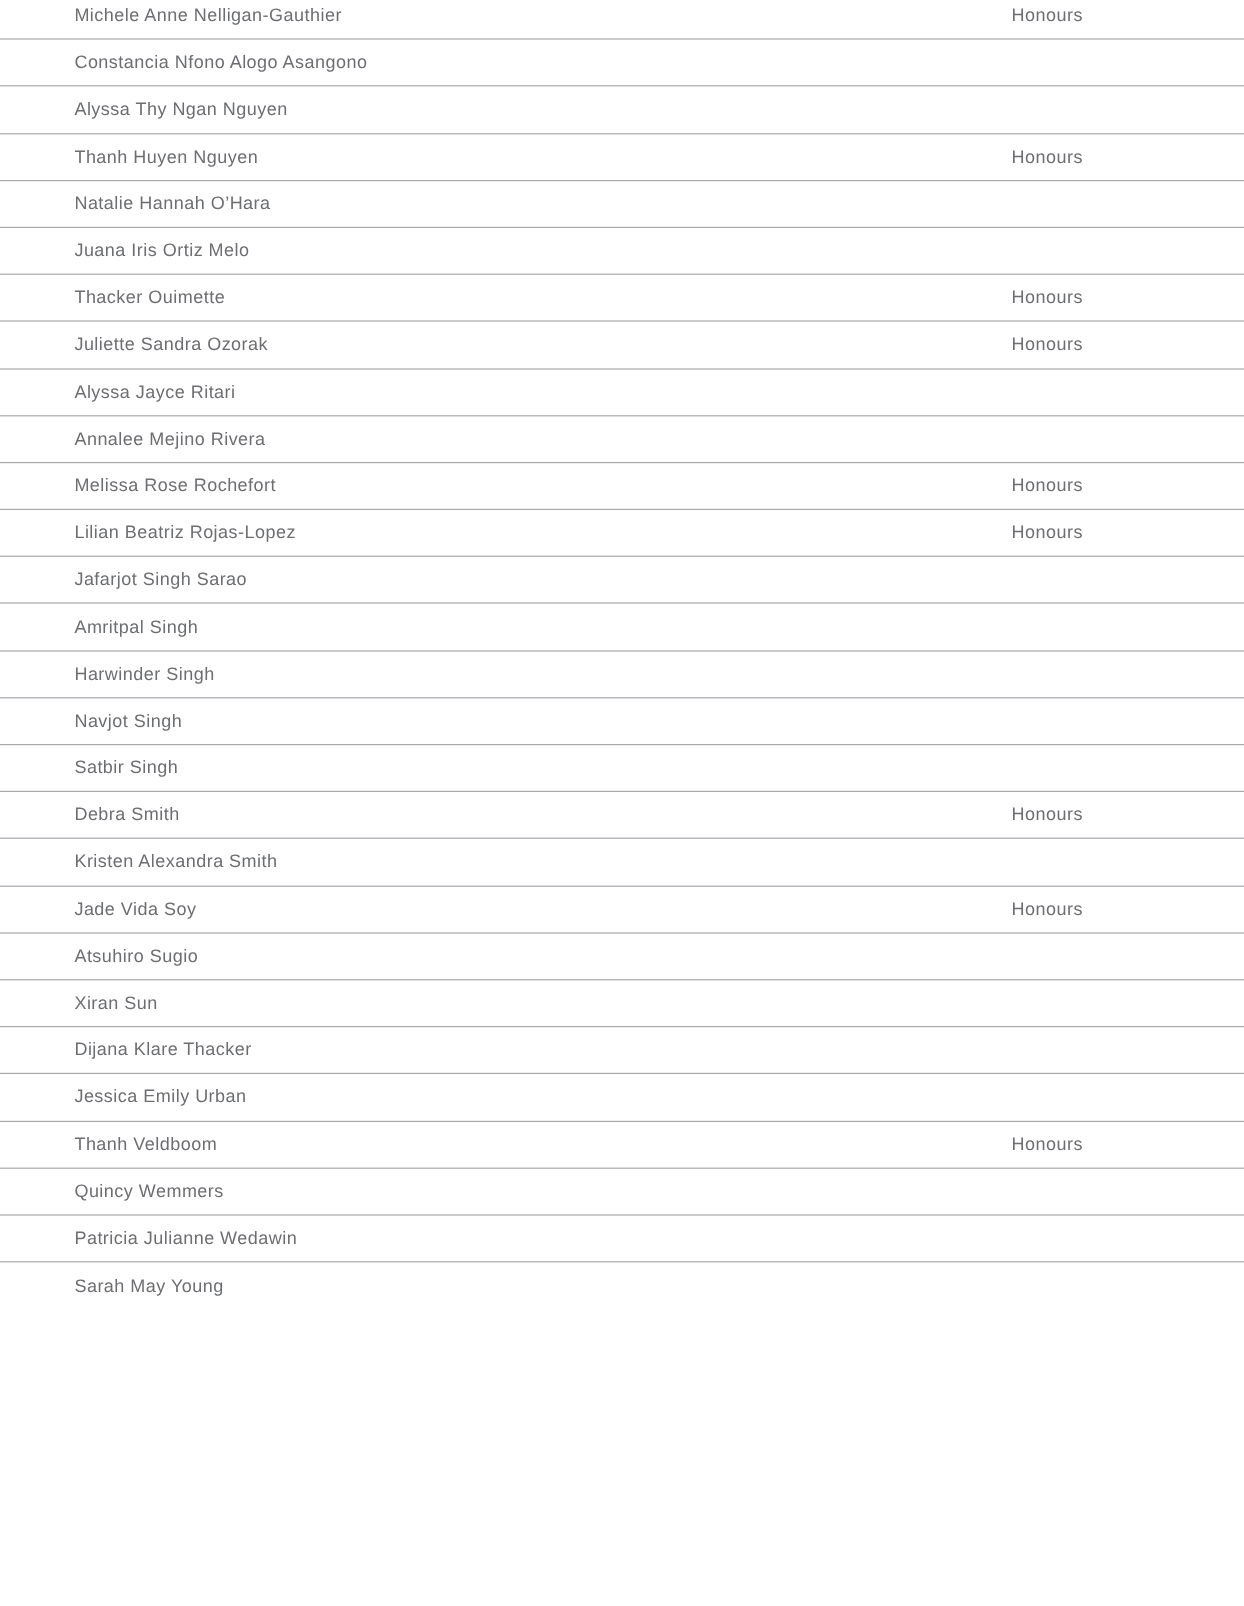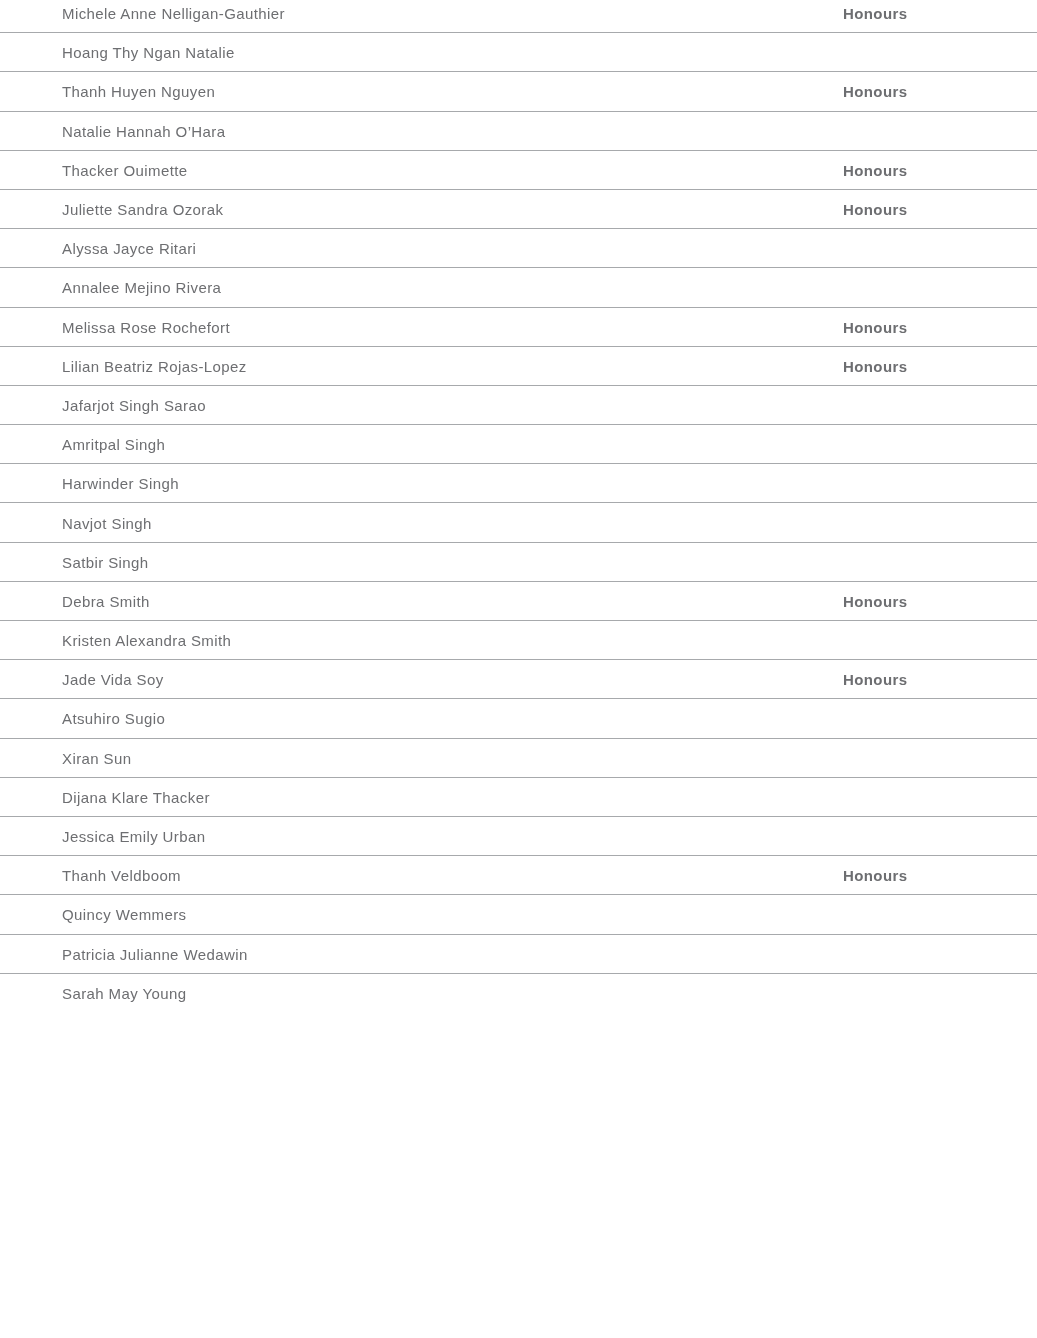--- a/index.html
+++ b/index.html
@@ -47,41 +47,46 @@
   }
   .honours {
     position: absolute;
     left: 843px;
     top: 50%;
     transform: translateY(-50%);
     color: var(--text-color, #6d6e71);
     font-size: 15px;
     letter-spacing: 0.4px;
     white-space: nowrap;
-    font-weight: bold;
   }
 </style>
 </head>
 <body>
 
 <div class="page">
   <div class="list">
       <div class="row">
         <span class="name">Michele Anne Nelligan-Gauthier</span>
         <span class="honours">Honours</span>
       </div>
       <div class="row">
-        <span class="name">Hoang Thy Ngan Natalie</span>
+        <span class="name">Constancia Nfono Alogo Asangono</span>
+      </div>
+      <div class="row">
+        <span class="name">Alyssa Thy Ngan Nguyen</span>
       </div>
       <div class="row">
         <span class="name">Thanh Huyen Nguyen</span>
         <span class="honours">Honours</span>
       </div>
       <div class="row">
         <span class="name">Natalie Hannah O’Hara</span>
+      </div>
+      <div class="row">
+        <span class="name">Juana Iris Ortiz Melo</span>
       </div>
       <div class="row">
         <span class="name">Thacker Ouimette</span>
         <span class="honours">Honours</span>
       </div>
       <div class="row">
         <span class="name">Juliette Sandra Ozorak</span>
         <span class="honours">Honours</span>
       </div>
       <div class="row">

